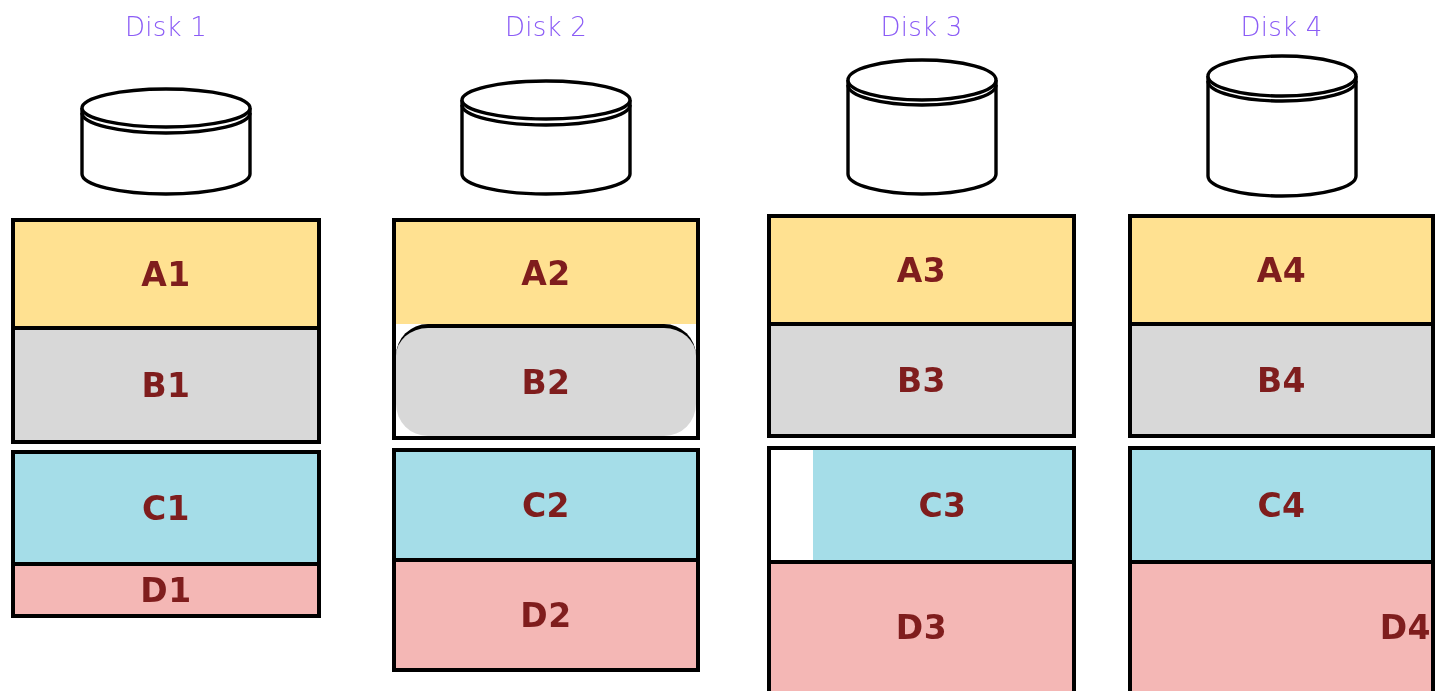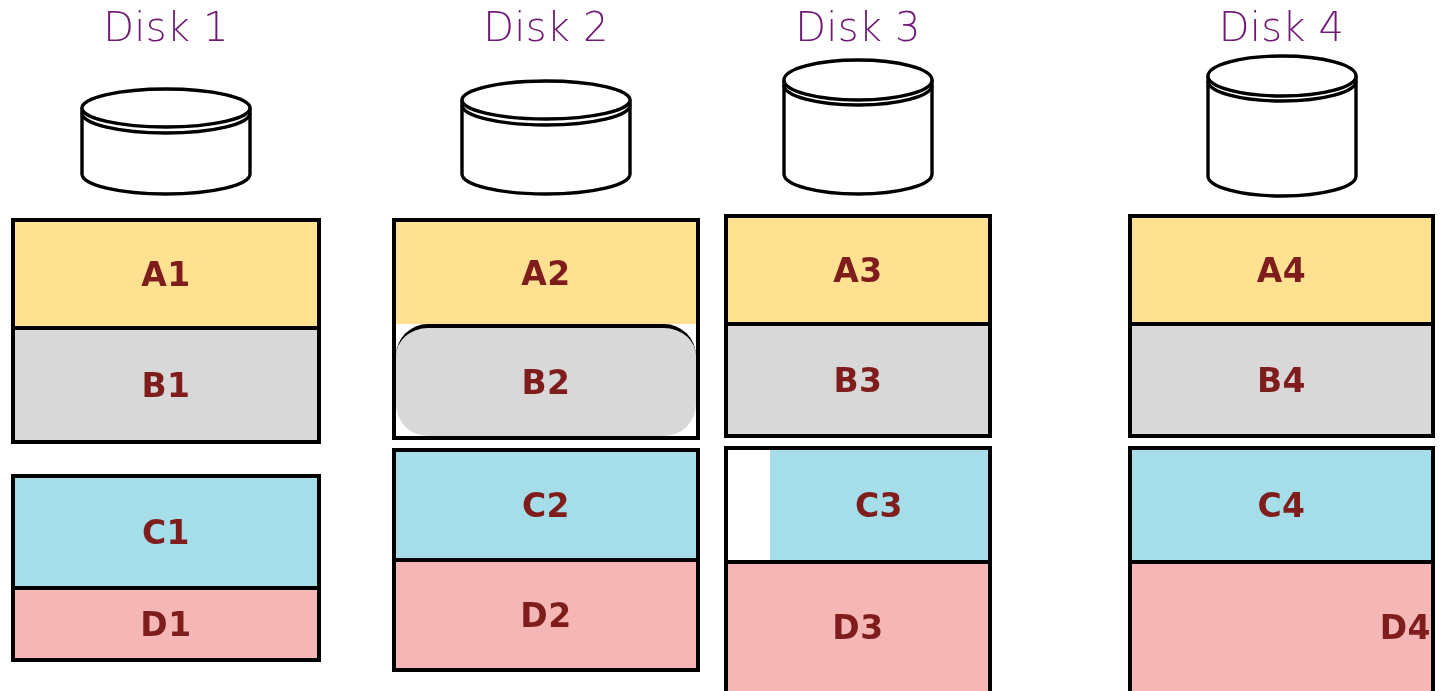--- a/index.html
+++ b/index.html
@@ -23,23 +23,23 @@
     height: 691px;
   }
   .disk-title {
     position: absolute;
     top: 8px;
     left: 0;
     width: 100%;
     text-align: center;
     font-family: "DejaVu Sans", sans-serif;
     font-weight: 300;
-    font-size: 40px;
+    font-size: 26px;
     line-height: 38px;
-    color: #701a75;
+    color: #8b5cf6;
     letter-spacing: 0.2px;
     white-space: nowrap;
   }
   .disk-cylinder {
     position: absolute;
     left: 0;
     width: 100%;
     display: flex;
     justify-content: center;
   }
@@ -94,21 +94,21 @@
       </svg>
     </div>
     <div class="block-group" style="top:218px; height:226px; background:#FFE191;">
       <div class="block" style="background:#FFE191; height:104px; flex:0 0 104px;">
         <span class="block-label">A1</span>
       </div>
       <div class="block" style="background:#D8D8D8;text-align:right;">
         <span class="block-label">B1</span>
       </div>
     </div>
-    <div class="block-group" style="top:474px; height:188px;">
+    <div class="block-group" style="top:450px; height:168px;">
       <div class="block" style="background:#A5DDE8; height:108px; flex:0 0 108px;">
         <span class="block-label">C1</span>
       </div>
       <div class="block" style="background:#F4B7B5;">
         <span class="block-label">D1</span>
       </div>
     </div>
   </div>
 
   <div class="disk-column" style="left:392px; width:308px;">
@@ -133,21 +133,21 @@
     <div class="block-group" style="top:448px; height:224px;">
       <div class="block" style="background:#A5DDE8; height:106px; flex:0 0 106px;">
         <span class="block-label">C2</span>
       </div>
       <div class="block" style="background:#F4B7B5;">
         <span class="block-label">D2</span>
       </div>
     </div>
   </div>
 
-  <div class="disk-column" style="left:724px; width:268px;">
+  <div class="disk-column" style="left:767px; width:309px;">
     <div class="disk-title">Disk 3</div>
     <div class="disk-cylinder" style="top:56px;">
       <svg width="156" height="140" viewBox="0 0 156 140" aria-hidden="true">
         <path d="M4 24 L4 118" fill="none" stroke="#000" stroke-width="3.4"></path>
         <path d="M152 24 L152 118" fill="none" stroke="#000" stroke-width="3.4"></path>
         <path d="M4 118 A 74 20 0 0 0 152 118" fill="none" stroke="#000" stroke-width="3.4"></path>
         <ellipse cx="78" cy="24" rx="74" ry="20" fill="#fff" stroke="#000" stroke-width="3.4"></ellipse>
         <path d="M4 29 A 74 20 0 0 0 152 29" fill="none" stroke="#000" stroke-width="3.4"></path>
       </svg>
     </div>

